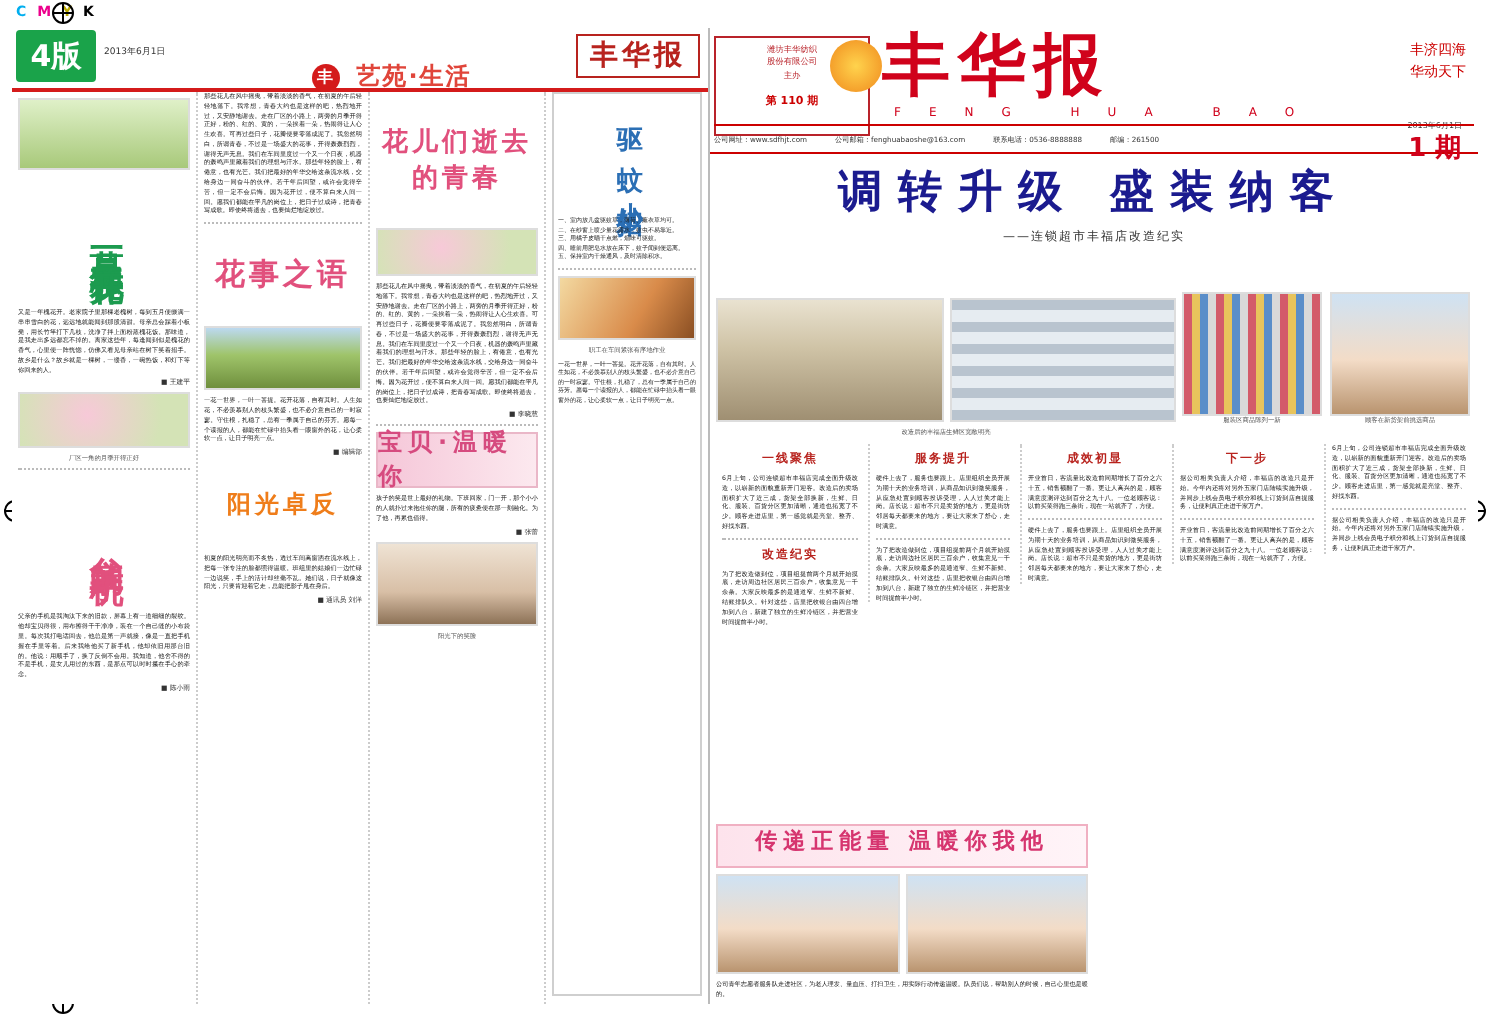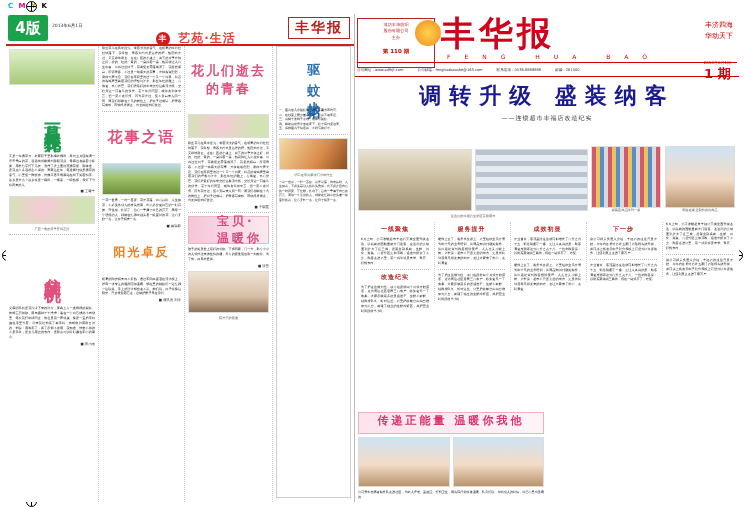--- a/index.html
+++ b/index.html
@@ -45,21 +45,21 @@
 
   .photo{position:relative;overflow:hidden;border:1px solid #ddd;margin:3px 0;}
   .cap{font-size:3.2px;color:#555;text-align:center;}
 
   
   .bigvert{font-size:17px;font-weight:bold;color:#1c9b4f;line-height:1.05;letter-spacing:2px;
            writing-mode:vertical-rl;text-orientation:upright;}
 
   .banner{height:26px;background:linear-gradient(90deg,#f5c6d8,#fce9ef);border:1px solid #eab7c8;
           display:flex;align-items:center;justify-content:center;margin:3px 0;}
-  .banner span{font-size:12px;font-weight:bold;color:#d64b7f;letter-spacing:3px;padding-left:28px;}
+  .banner span{font-size:12px;font-weight:bold;color:#d64b7f;letter-spacing:3px;}
 
   
   .rightpage{position:absolute;left:349px;top:0;width:384px;height:488px;}
   .masthead{position:relative;height:62px;border-bottom:1px solid #c00;}
   .mh-left{position:absolute;left:2px;top:4px;width:78px;height:50px;border:1px solid #b9232a;
       background:#fff;font-size:4.2px;color:#b9232a;line-height:1.5;text-align:center;padding:3px 2px;box-sizing:border-box;}
   .mh-left .issue{display:block;margin-top:6px;font-size:5.5px;color:#c00;font-weight:bold;}
   .logo{position:absolute;left:86px;top:2px;}
   .logo .title{font-size:34px;font-weight:bold;color:#d0021b;letter-spacing:4px;line-height:1;
       font-family:"DejaVu Serif","Liberation Serif",serif;}

